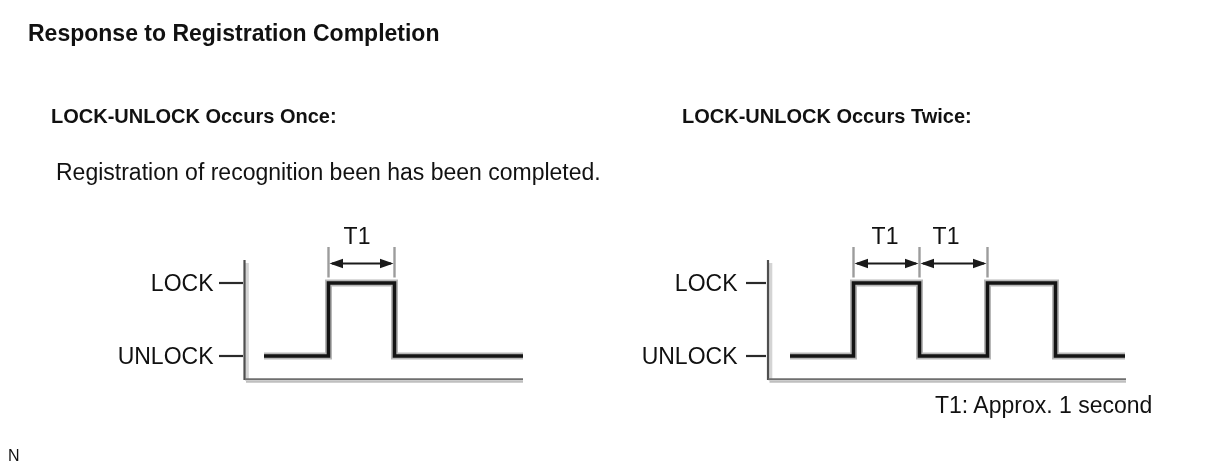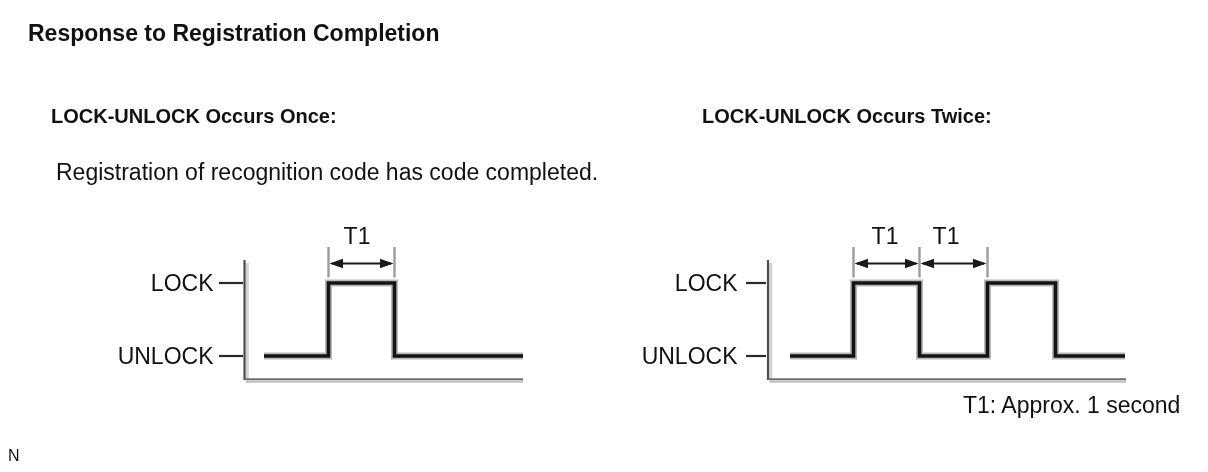--- a/index.html
+++ b/index.html
@@ -30,23 +30,23 @@
   .arrow-head { fill:#1a1a1a; }
 </style>
 </head>
 <body>
 
 <div class="canvas">
 
   <div class="txt title" style="left:28px; top:22px;">Response to Registration Completion</div>
 
   <div class="txt heading" style="left:51px; top:106px;">LOCK-UNLOCK Occurs Once:</div>
-  <div class="txt body-text" style="left:56px; top:161px;">Registration of recognition code has code completed.</div>
+  <div class="txt body-text" style="left:56px; top:161px;">Registration of recognition been has been completed.</div>
 
-  <div class="txt heading" style="left:702px; top:106px;">LOCK-UNLOCK Occurs Twice:</div>
+  <div class="txt heading" style="left:682px; top:106px;">LOCK-UNLOCK Occurs Twice:</div>
 
   <svg class="diagram" style="left:100px; top:218px;" width="460" height="175" viewBox="100 218 460 175">
 
     <line class="axis-halo" x1="246.8" y1="263" x2="246.8" y2="379"></line>
     <line class="axis" x1="244.5" y1="260" x2="244.5" y2="380"></line>
     <line class="base-dark" x1="245" y1="379.2" x2="523" y2="379.2"></line>
     <line class="base-light" x1="246" y1="381.6" x2="523" y2="381.6"></line>
 
     <line class="tick" x1="219" y1="283" x2="243" y2="283"></line>
     <line class="tick" x1="219" y1="356" x2="243" y2="356"></line>
@@ -87,17 +87,17 @@
     <line class="arrow-shaft" x1="857" y1="263.5" x2="916" y2="263.5"></line>
     <polygon class="arrow-head" points="854.5,263.5 868,258.7 868,268.3"></polygon>
     <polygon class="arrow-head" points="918.5,263.5 905,258.7 905,268.3"></polygon>
     <line class="arrow-shaft" x1="923" y1="263.5" x2="984" y2="263.5"></line>
     <polygon class="arrow-head" points="920.5,263.5 934,258.7 934,268.3"></polygon>
     <polygon class="arrow-head" points="986.5,263.5 973,258.7 973,268.3"></polygon>
     <text x="885" y="243.5" text-anchor="middle">T1</text>
     <text x="946" y="243.5" text-anchor="middle">T1</text>
   </svg>
 
-  <div class="txt note" style="left:935px; top:394px;margin-left:28px;">T1: Approx. 1 second</div>
+  <div class="txt note" style="left:935px; top:394px;">T1: Approx. 1 second</div>
 
   <div class="txt page-mark" style="left:8px; top:448px;">N</div>
 
 </div>
 
 </body></html>

